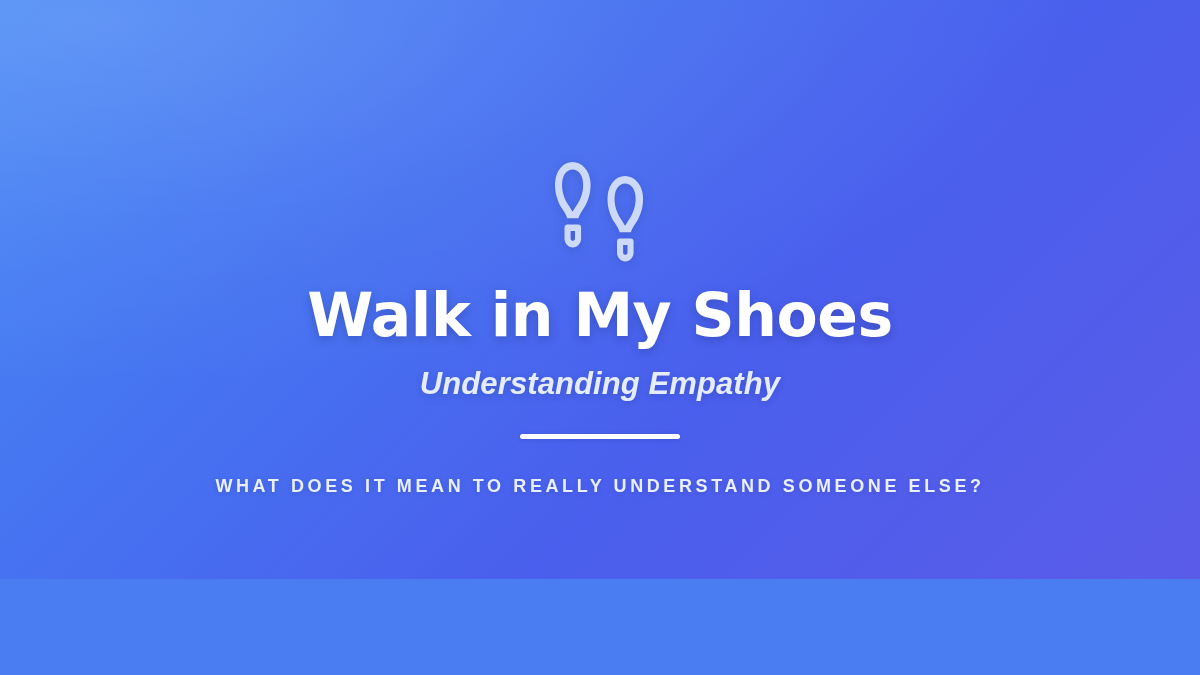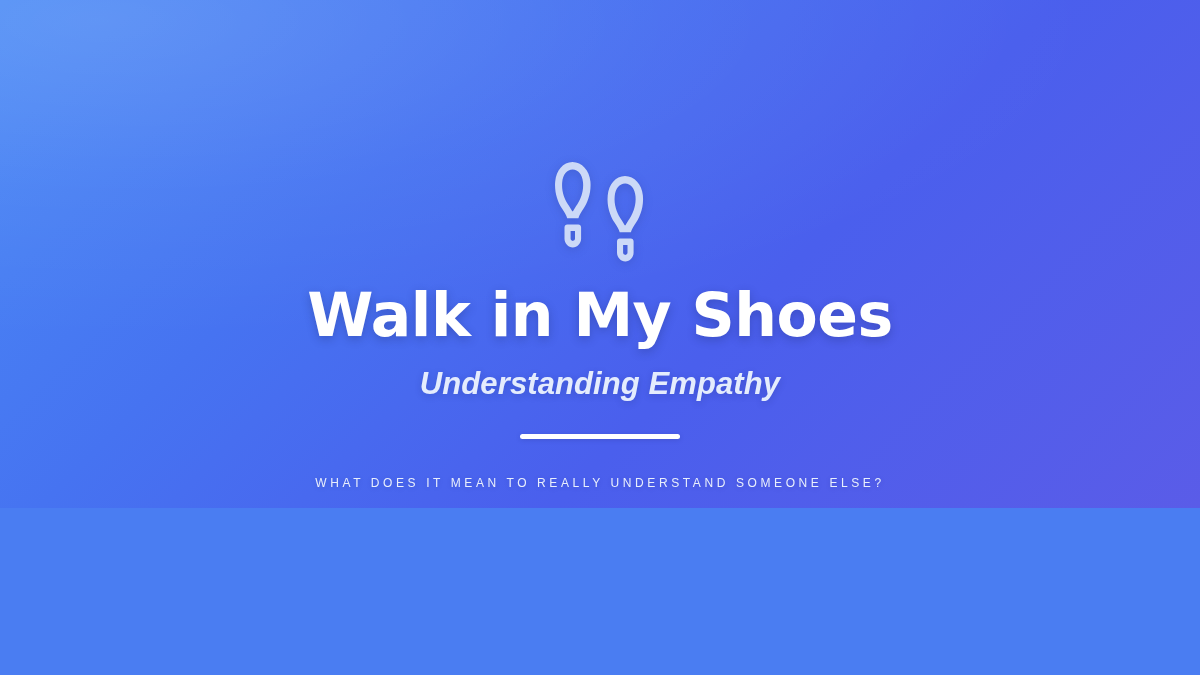--- a/index.html
+++ b/index.html
@@ -12,21 +12,21 @@
   }
 
   body {
     font-family: "Liberation Sans", sans-serif;
     background: #4a7df2;
   }
 
   #slide {
     position: relative;
     width: 1200px;
-    height: 508px;
+    height: 579px;
     background: linear-gradient(135deg,
                 #4a8af5 0%,
                 #4673f1 32%,
                 #4a5fed 62%,
                 #5a5ce8 100%);
     display: flex;
     flex-direction: column;
     align-items: center;
     justify-content: flex-start;
     overflow: hidden;
@@ -103,22 +103,22 @@
     height: 5px;
     border-radius: 3px;
     background: #ffffff;
     box-shadow: 0 1px 5px rgba(26, 40, 104, 0.18);
   }
 
   
   .caption {
     margin-top: 37px;
     font-family: "Liberation Sans", sans-serif;
-    font-size: 12px;
-    font-weight: 400;
+    font-size: 18px;
+    font-weight: 700;
     letter-spacing: 3.6px;
     color: #e9effd;
     text-transform: uppercase;
     text-shadow: 0 1px 5px rgba(26, 40, 104, 0.18);
     white-space: nowrap;
   }
 </style>
 </head>
 <body>
 

